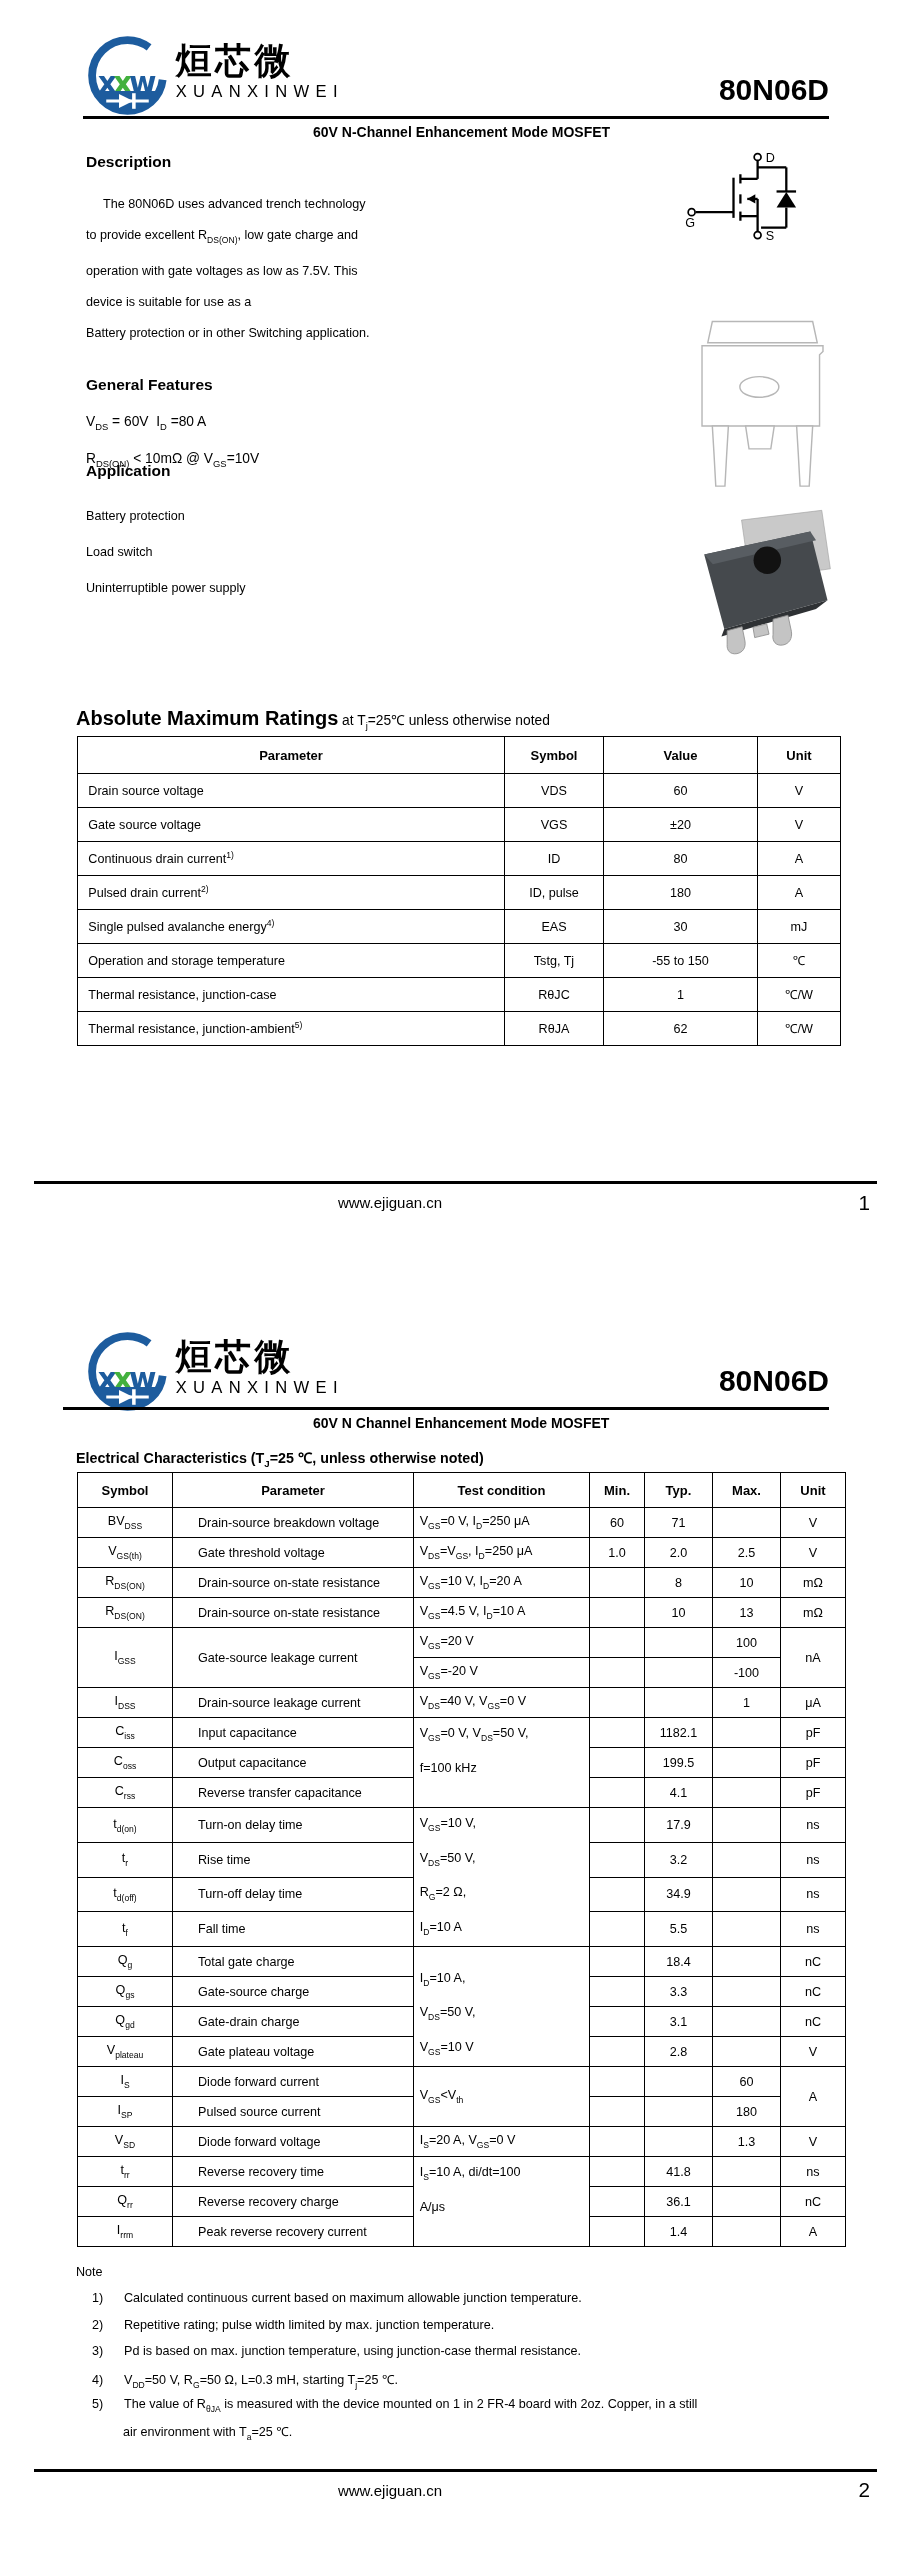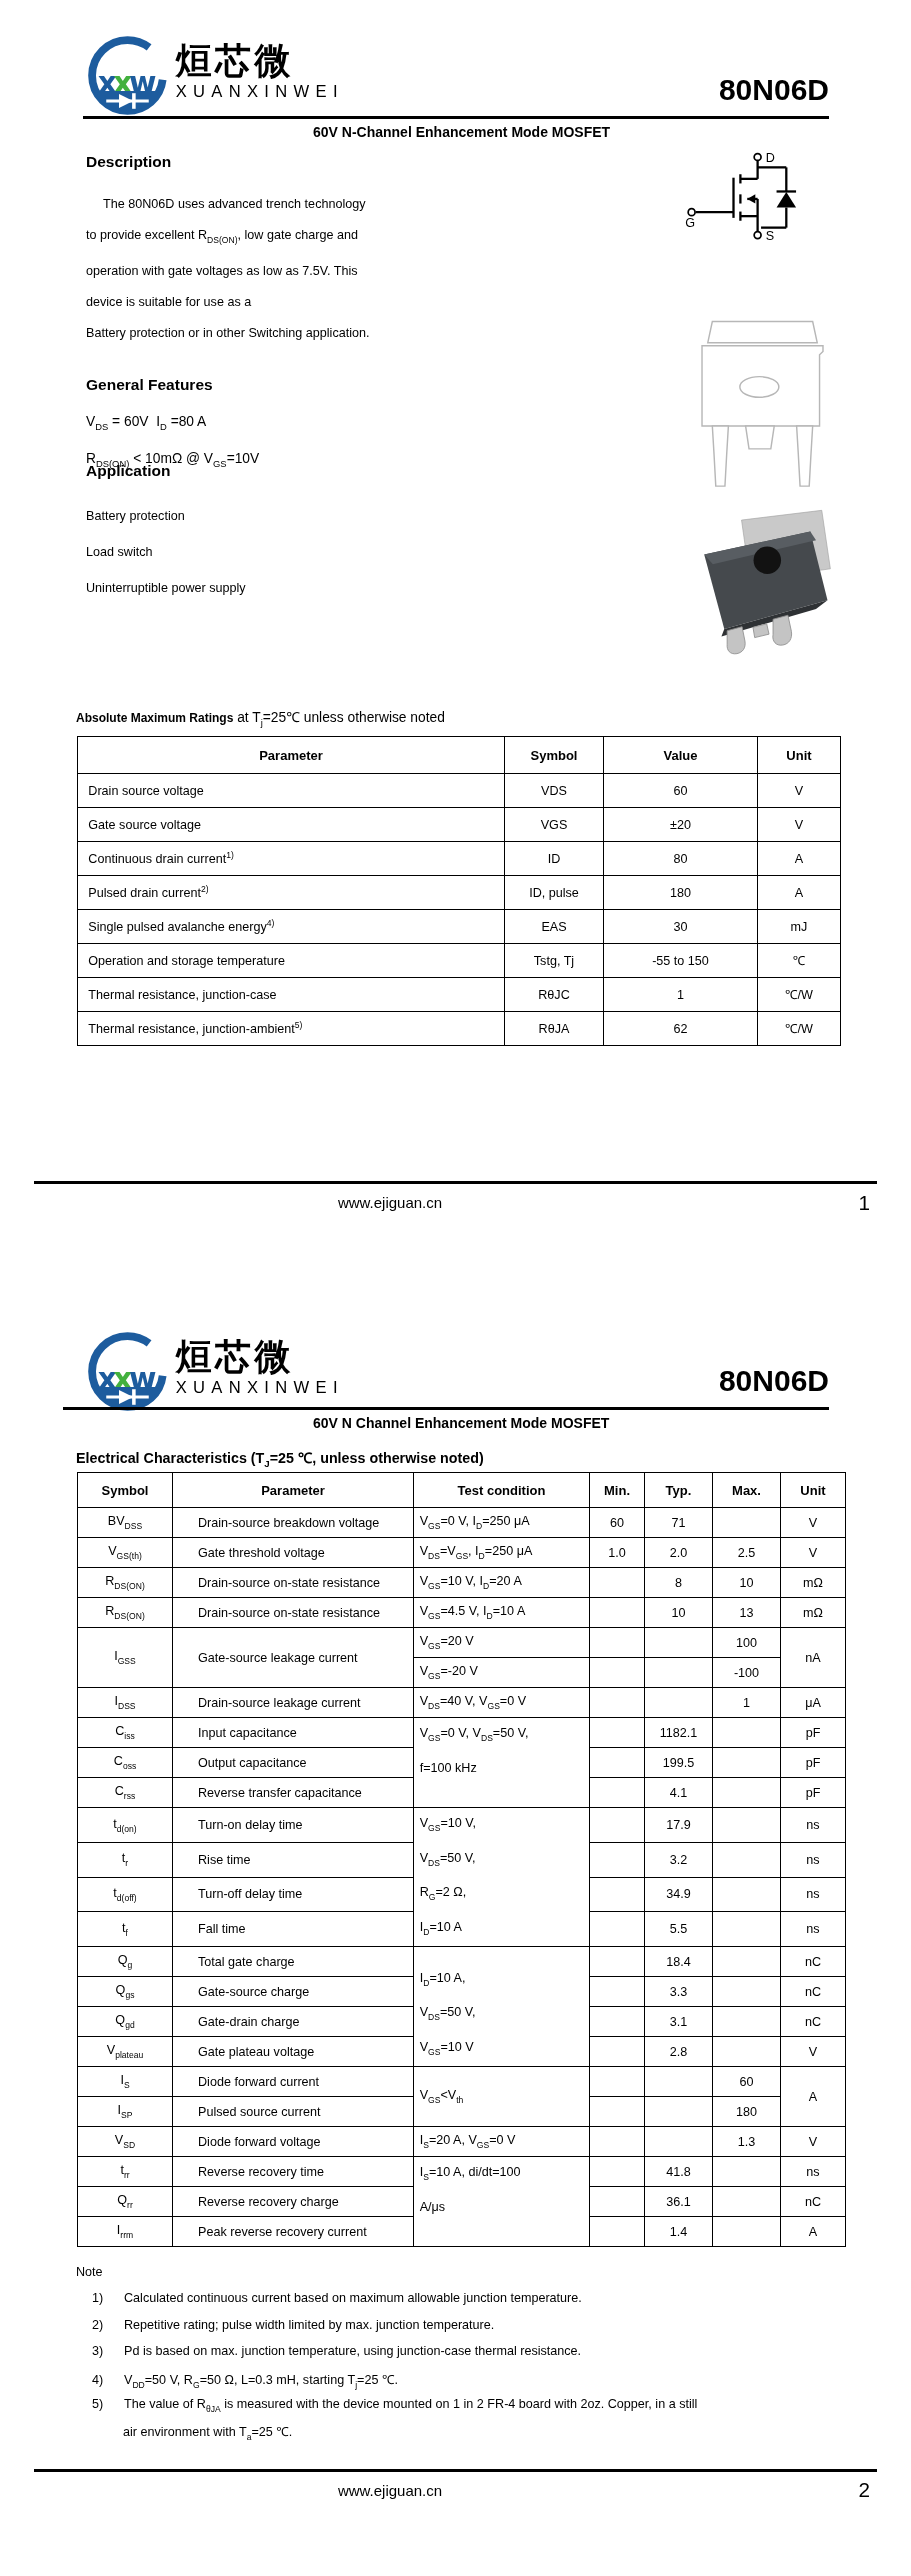--- a/index.html
+++ b/index.html
@@ -134,21 +134,21 @@
   <polygon points="245,175 225,190 60,238 65,225" fill="#2e3134"></polygon>
   <circle cx="140" cy="105" r="24" fill="#121212"></circle>
   <g fill="#c4c4c4" stroke="#8f8f8f" stroke-width="1.5">
     <path d="M70,228 l26,-7 5,25 c2,12 -4,20 -14,22 c-12,2 -18,-6 -17,-16 Z"></path>
     <path d="M150,208 l26,-7 6,28 c2,13 -4,22 -15,24 c-12,2 -19,-7 -17,-18 Z"></path>
     <path d="M115,222 l24,-6 4,18 -25,6 Z"></path>
   </g>
 </svg>
 
 <div class="abs" style="left:76px;top:707px;font-size:13.8px;">
-  <span class="bold" style="font-size:12px;">Absolute Maximum Ratings</span><span> at T<sub>j</sub>=25℃ unless otherwise noted</span>
+  <span class="bold" style="font-size:20px;">Absolute Maximum Ratings</span><span> at T<sub>j</sub>=25℃ unless otherwise noted</span>
 </div>
 
 <table class="amr abs" style="left:77px;top:736px;width:763px;">
   <colgroup>
       <col style="width:427px">
       <col style="width:99px">
       <col style="width:154px">
       <col style="width:83px">
     </colgroup>
   <tbody>

